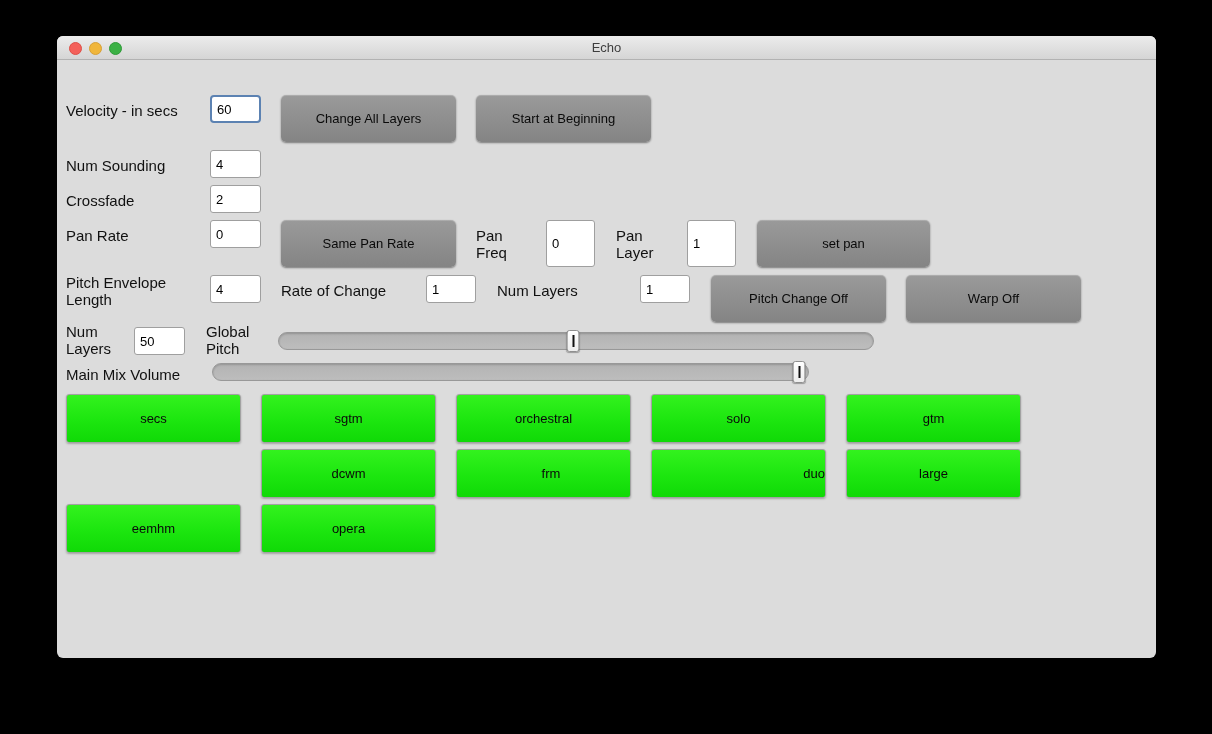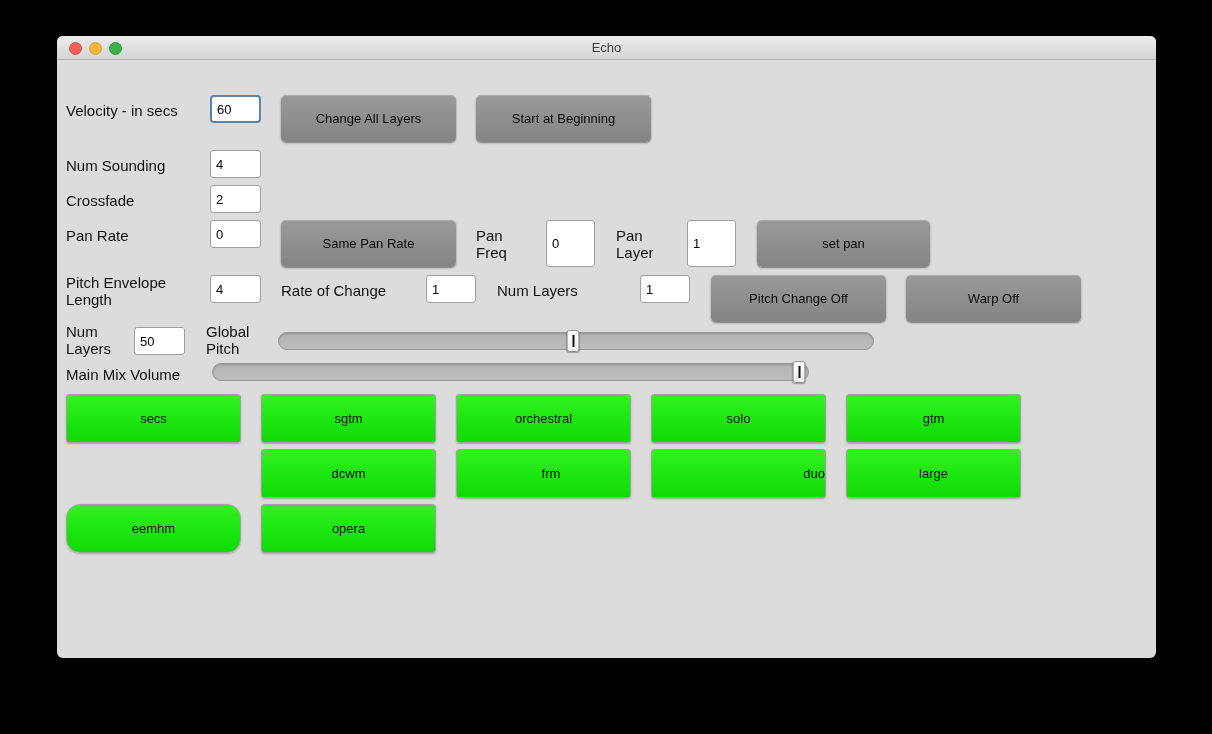--- a/index.html
+++ b/index.html
@@ -111,17 +111,17 @@
     <button class="preset" style="left:204px; top:334px;">sgtm</button>
     <button class="preset" style="left:399px; top:334px;">orchestral</button>
     <button class="preset" style="left:789px; top:334px;">gtm</button>
     <button class="preset" style="left:594px; top:334px;">solo</button>
 
     <button class="preset" style="left:204px; top:389px;">dcwm</button>
     <button class="preset" style="left:399px; top:389px;padding-left:15px;">frm</button>
     <button class="preset" style="left:594px; top:389px;text-align:right;">duo</button>
     <button class="preset" style="left:789px; top:389px;">large</button>
 
-    <button class="preset" style="left:9px;   top:444px;border-radius:14px;">eemhm</button>
+    <button class="preset" style="left:9px;   top:444px;">eemhm</button>
     <button class="preset" style="left:204px; top:444px;">opera</button>
 
   </div>
 </div>
 
 </body></html>

